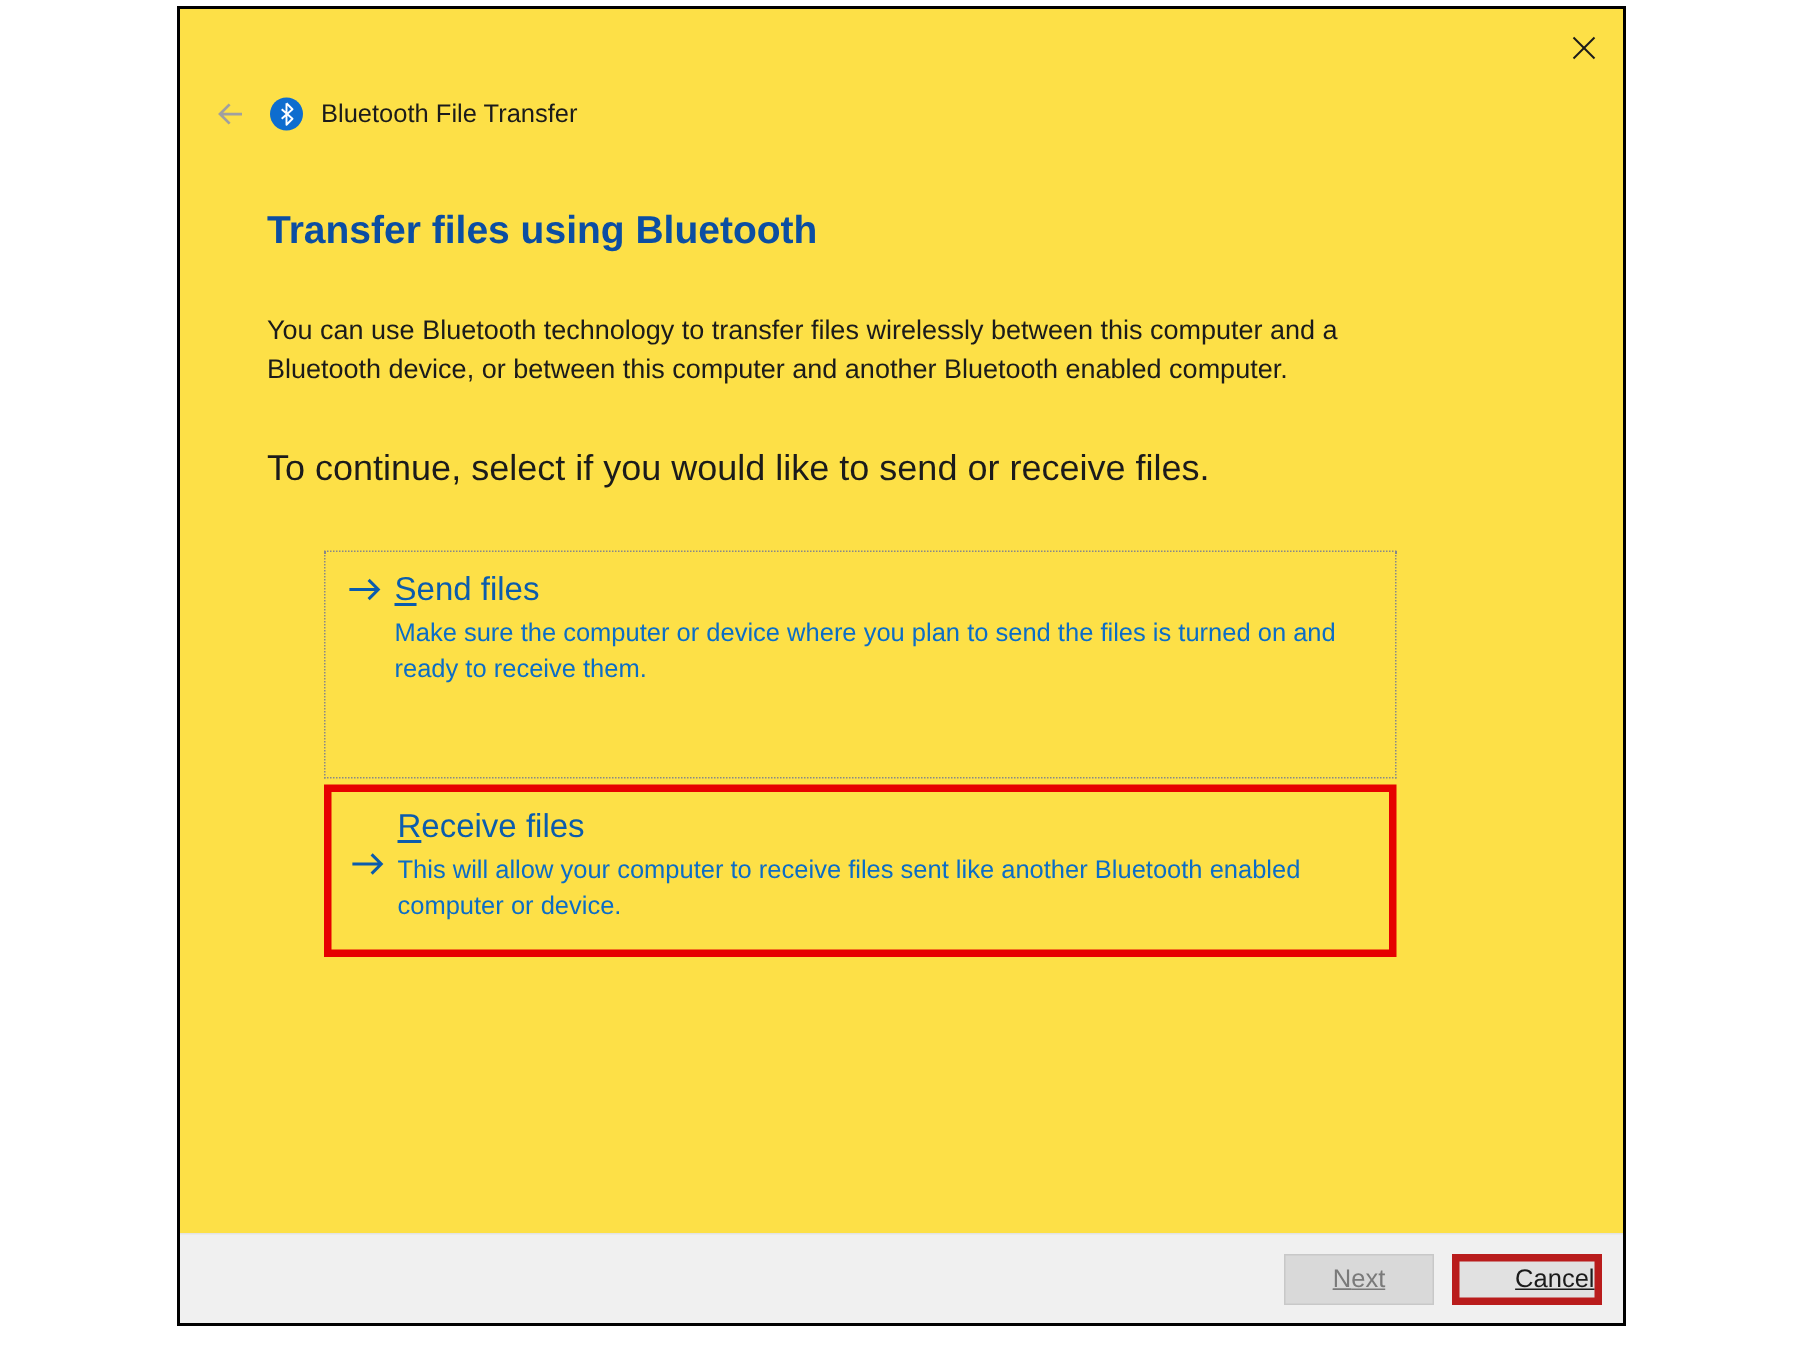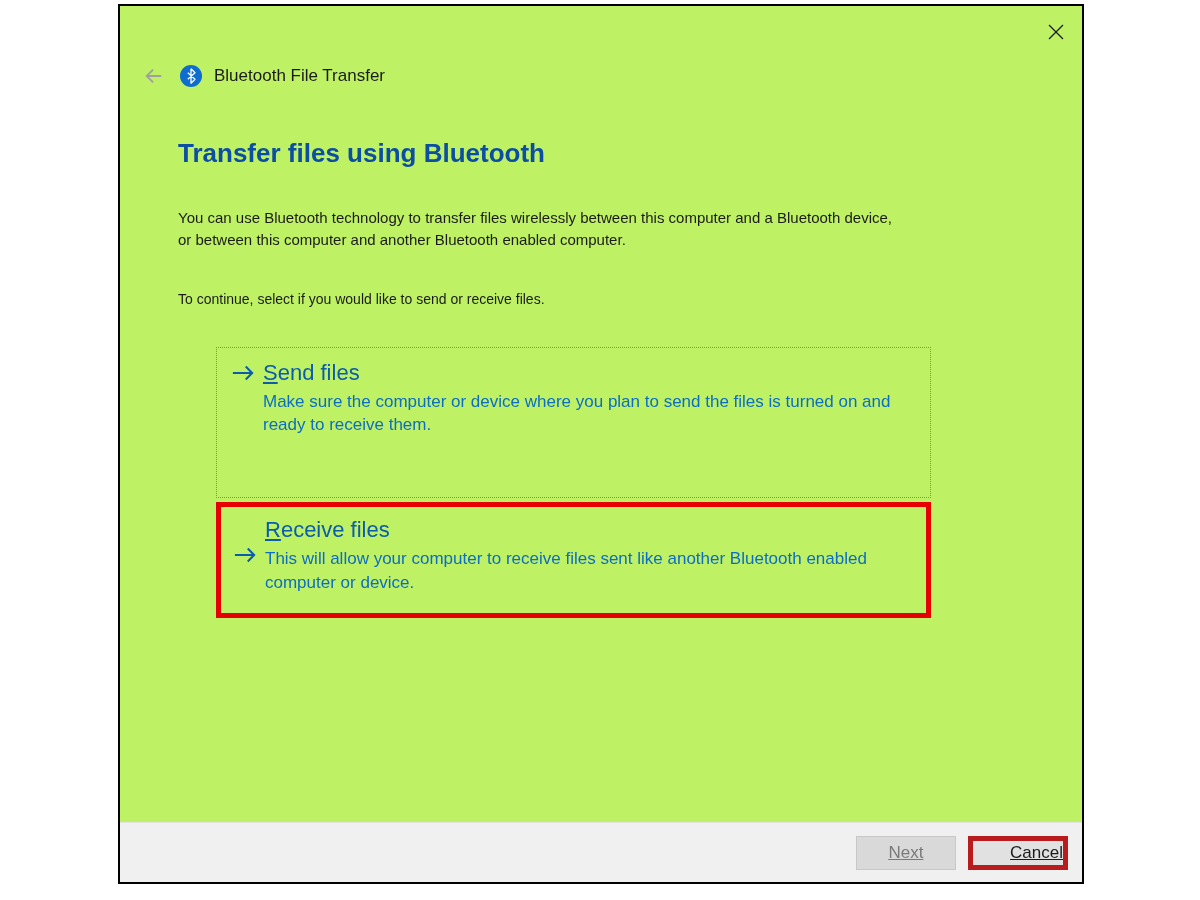--- a/index.html
+++ b/index.html
@@ -14,21 +14,21 @@
       height: 900px;
       position: relative;
     }
     .window {
       position: absolute;
       left: 118px;
       top: 4px;
       width: 966px;
       height: 880px;
       border: 2px solid #000;
-      background: #bef264;
+      background: #fde047;
       display: flex;
       flex-direction: column;
     }
     .close-btn {
       position: absolute;
       top: 14px;
       right: 14px;
       width: 24px;
       height: 24px;
       cursor: pointer;
@@ -80,28 +80,28 @@
       flex: 1;
     }
     .headline {
       color: #0b4ea2;
       font-size: 26px;
       font-weight: 700;
       margin-bottom: 38px;
     }
     .desc {
       color: #1b1b1b;
-      font-size: 15px;
+      font-size: 18px;
       line-height: 1.45;
       margin-bottom: 40px;
       max-width: 730px;
     }
     .instr {
       color: #1b1b1b;
-      font-size: 14px;
+      font-size: 24px;
       margin-bottom: 40px;
     }
     .options {
       margin-left: 38px;
       width: 715px;
     }
     .option {
       padding: 12px 14px 30px 14px;
       display: flex;
       gap: 8px;

